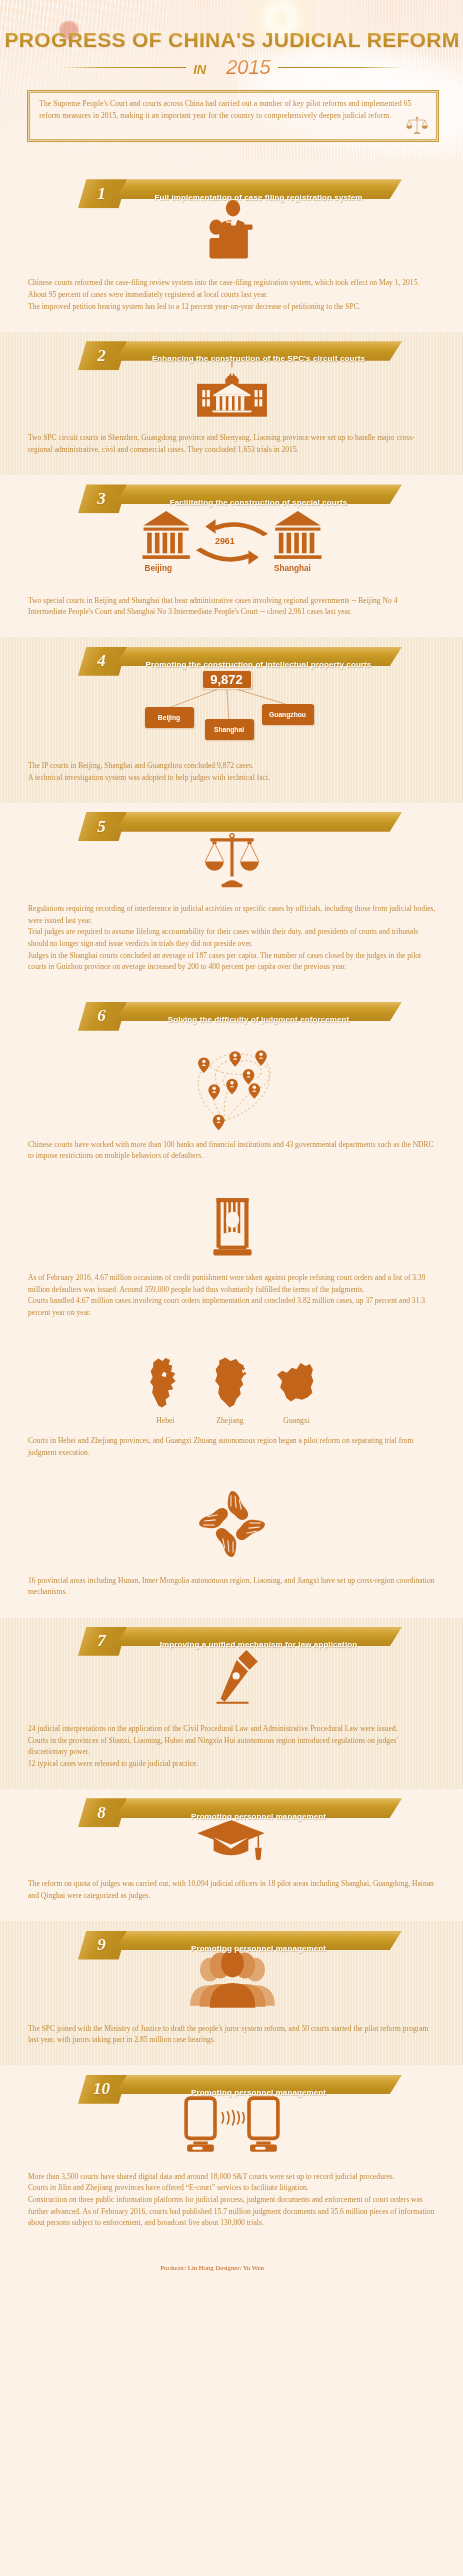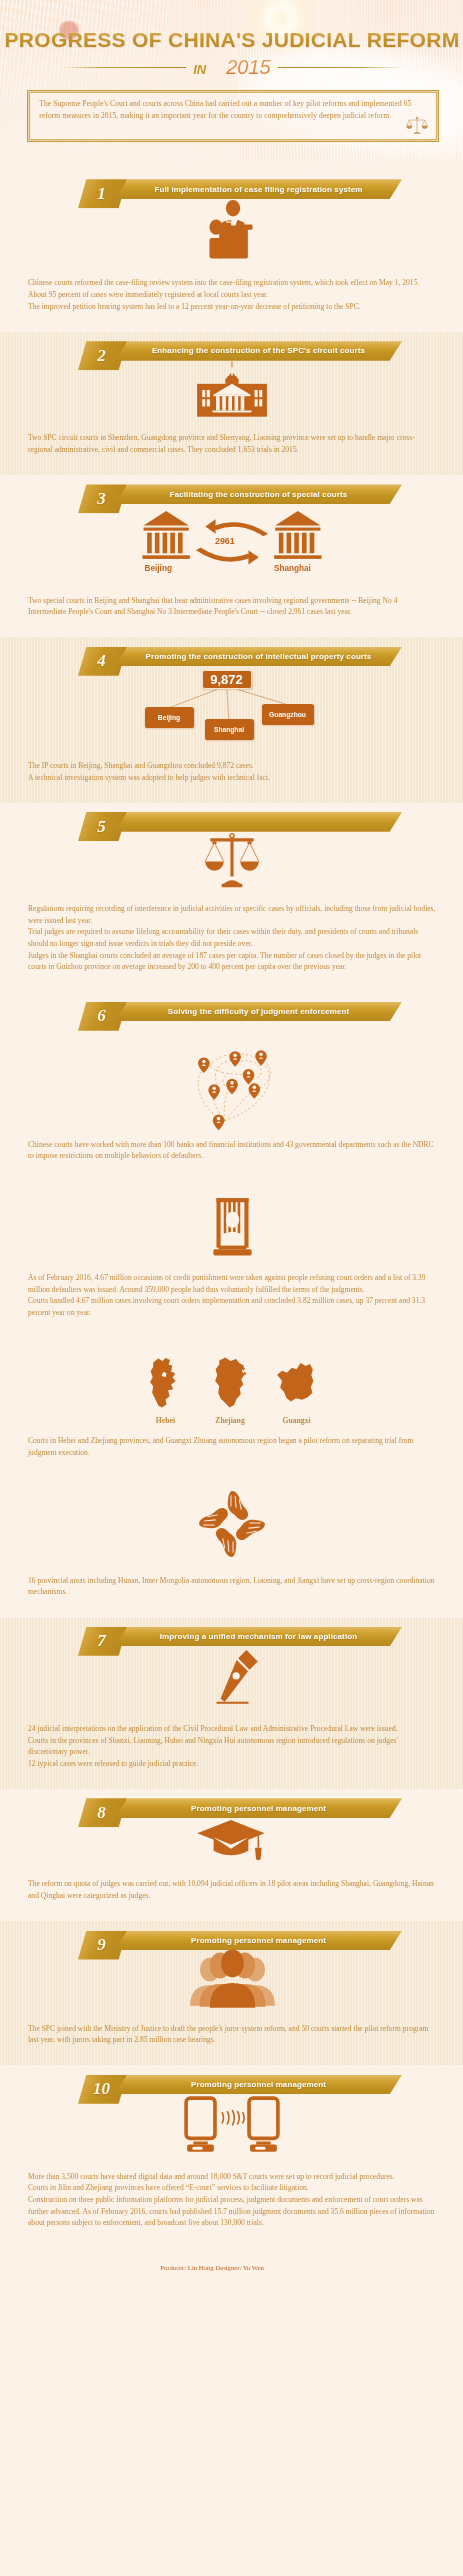--- a/index.html
+++ b/index.html
@@ -128,21 +128,21 @@
     background: linear-gradient(180deg, #e2ba60 0%, #cfa02c 35%, #c29320 62%, #b9881d 100%);
     clip-path: polygon(4.3% 0, 100% 0, 95.7% 100%, 0% 100%);
   }
   .banner .bar-shadow {
     position: absolute; left: 40px; top: 3.1px; width: 289px; height: 19.6px;
     background: rgba(206,166,96,0.20);
     clip-path: polygon(4.3% 0, 100% 0, 95.7% 100%, 0% 100%);
     z-index: -1;
   }
   .banner .bar-title {
-    position: absolute; left: 37px; top: 0; width: 287px; height: 19.6px;
+    position: absolute; left: 37px; top: 8px; width: 287px; height: 19.6px;
     display: flex; align-items: center; justify-content: center;
     font-size: 8px; font-weight: bold; color: #fff;
     text-shadow: 0.5px 0.5px 1px rgba(140,100,30,0.45);
     letter-spacing: 0.1px;
   }
 
   .art { display: flex; align-items: center; justify-content: center; }
   .body-text {
     font-family: "Liberation Serif", serif;
     font-size: 7.5px; line-height: 1.55; color: #c08a3a;
@@ -166,21 +166,21 @@
   .tree svg { position: absolute; left: 0; top: 0; }
 
   
   .exch { position: relative; width: 216px; height: 72px; margin: 4.1px auto 0; }
   .exch .lbl { position: absolute; font-size: 8.2px; font-weight: bold; color: #c2641a; }
   .exch .num2961 { position: absolute; left: 91px; top: 28px; font-size: 8.8px; color: #c2641a; font-weight: bold; text-align: right; }
 
   
   .provinces { display: flex; justify-content: center; gap: 21.6px; align-items: flex-end; padding-top: 2.1px; }
   .prov { text-align: center; }
-  .prov-name { margin-top: 2.1px; font-size: 7.7px; font-weight: bold; color: #c08a3a; font-family: "Liberation Serif", serif; }
+  .prov-name { margin-top: 2.1px; font-size: 7.7px; font-weight: normal; color: #c08a3a; font-family: "Liberation Serif", serif; }
 
   .footer {
     background: #fdf2e8; text-align: center; padding: 11.3px 0 13.4px;
     font-family: "Liberation Serif", serif; font-size: 6.7px; color: #c2641a;
   }
   .spacer-8 { height: 4.1px; }
   .spacer-20 { height: 10.3px; }
   .spacer-28 { height: 14.4px; }
 </style>
 </head>

